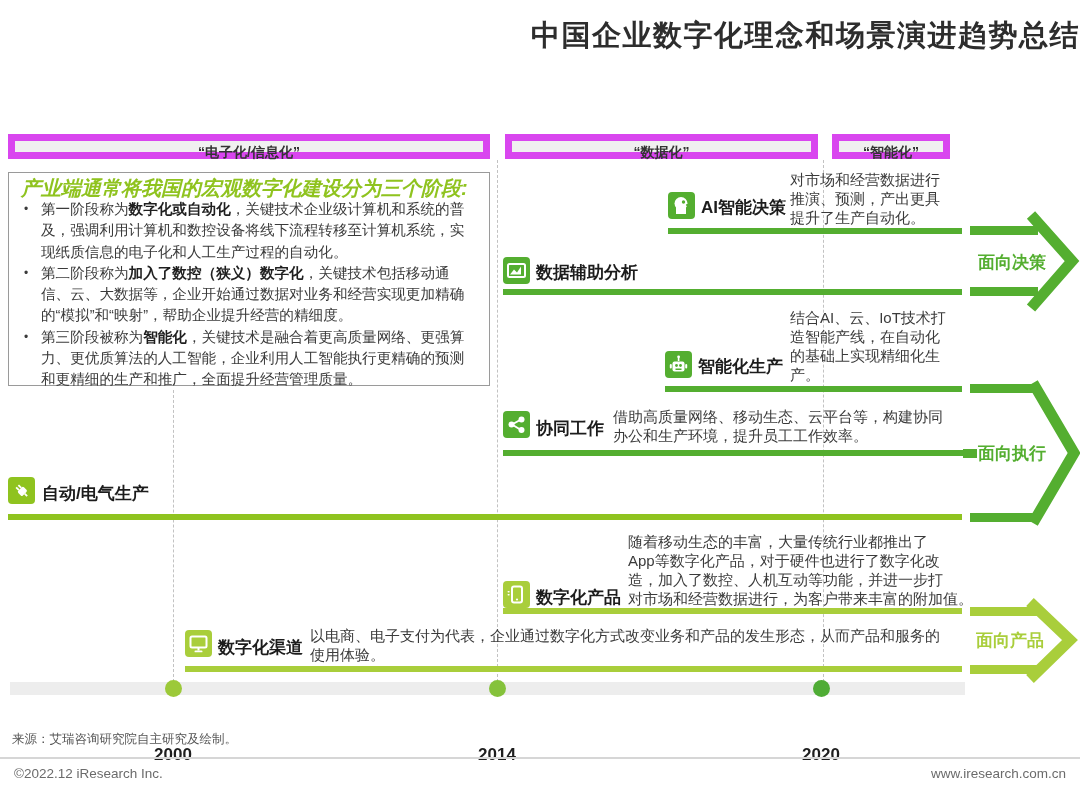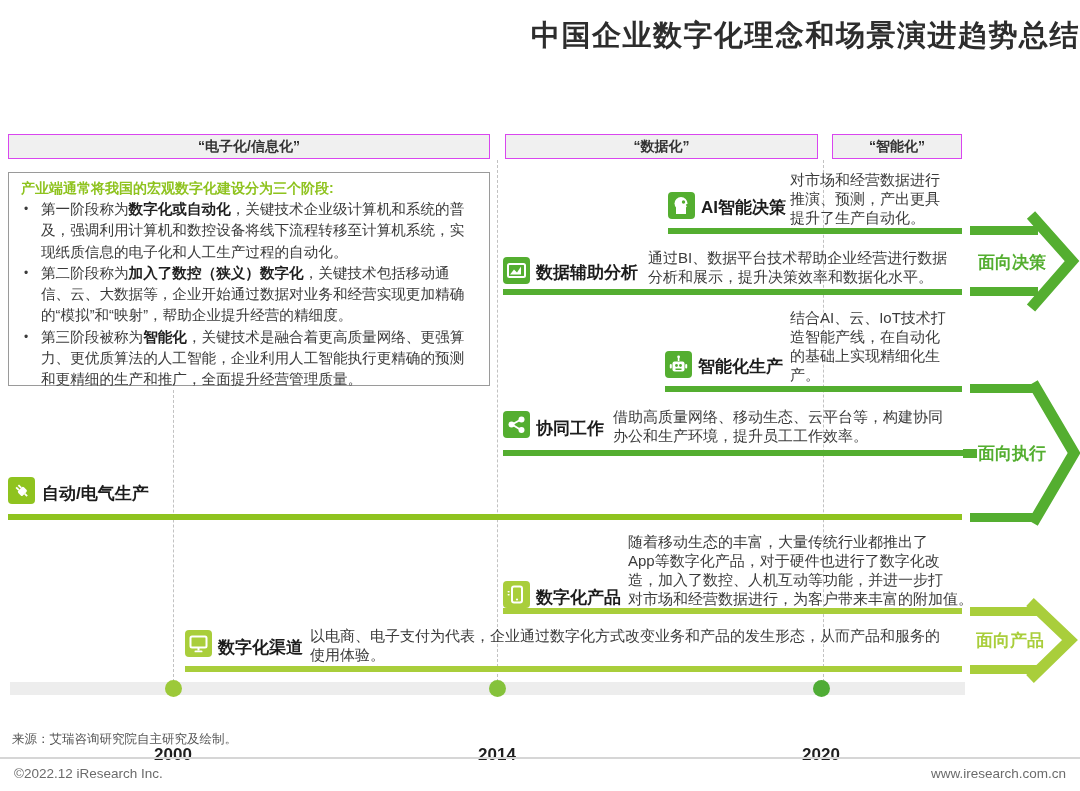--- a/index.html
+++ b/index.html
@@ -1,26 +1,26 @@
 <!DOCTYPE html>
 <html style="--mid: #54AE30; --yel: #8FC31F; --lit: #A9CE3B;"><head>
 <meta charset="utf-8">
 <style>
   :root{ --mid:#54AE30; --yel:#8FC31F; --lit:#A9CE3B; }
   html,body{margin:0;padding:0;background:#fff;}
   body{font-family:"Liberation Sans","DejaVu Sans",sans-serif;}
   .page{position:relative;width:1080px;height:791px;background:#fff;overflow:hidden;}
   .title{position:absolute;top:16px;left:0;width:100%;text-align:right;
          font-size:29px;font-weight:800;color:#2d2d2d;letter-spacing:1.5px;}
-  .phase-box{position:absolute;top:134px;height:25px;background:#f0f0f0;border:1px solid #d946ef;
+  .phase-box{position:absolute;top:134px;height:25px;background:#f0f0f0;border:7px solid #d946ef;
              box-sizing:border-box;text-align:center;font-size:14px;font-weight:bold;color:#333;line-height:22px;}
   .dashv{position:absolute;width:0;border-left:1px dashed #c2c2c2;}
   .intro{position:absolute;left:8px;top:172px;width:482px;height:214px;border:1px solid #9a9a9a;
          box-sizing:border-box;background:#fff;padding:5px 12px 0 12px;}
-  .intro-heading{color:var(--yel);font-weight:bold;font-size:14px;line-height:21px;}
+  .intro-heading{color:var(--yel);font-weight:bold;font-size:20px;line-height:21px;font-style:italic;}
   .bullet{display:flex;font-size:14.6px;color:#3a3a3a;line-height:21.3px;}
   .bullet .dot{width:17px;flex:none;padding-left:3px;font-size:12px;}
   .bullet b{color:#1f1f1f;}
   .icon{position:absolute;width:27px;height:27px;}
   .row-label{position:absolute;font-size:17px;font-weight:bold;color:#1c1c1c;white-space:nowrap;}
   .row-desc{position:absolute;font-size:15px;color:#3b3b3b;line-height:19px;white-space:pre-line;}
   .bar{position:absolute;height:6px;}
   .bar.mid{background:var(--mid);} .bar.yel{background:var(--yel);} .bar.lit{background:var(--lit);}
   .arrow-svg{position:absolute;overflow:visible;}
   .arrow-svg text{font-family:"Liberation Sans","DejaVu Sans",sans-serif;font-size:17px;font-weight:bold;}
@@ -33,21 +33,21 @@
 </style>
 </head>
 <body>
 
 <div class="page">
 
   <div class="title">中国企业数字化理念和场景演进趋势总结</div>
 
   <div class="phase-box" style="left:8px;width:482px;">“电子化/信息化”</div>
   <div class="phase-box" style="left:505px;width:313px;">“数据化”</div>
-  <div class="phase-box" style="left:832px;width:130px;">“智能化”</div>
+  <div class="phase-box" style="left:832px;width:118px;">“智能化”</div>
 
   <div class="dashv" style="left:497px;top:160px;height:522px;"></div>
   <div class="dashv" style="left:823px;top:160px;height:522px;"></div>
   <div class="dashv" style="left:173px;top:390px;height:292px;"></div>
 
   <div class="intro">
     <div class="intro-heading">产业端通常将我国的宏观数字化建设分为三个阶段:</div>
     <div class="bullet">
       <span class="dot">•</span>
       <span><span>第一阶段称为</span><b>数字化或自动化</b><span>，关键技术企业级计算机和系统的普及，强调利用计算机和数控设备将线下流程转移至计算机系统，实现纸质信息的电子化和人工生产过程的自动化。</span></span>
@@ -74,22 +74,20 @@
 推演、预测，产出更具
 提升了生产自动化。</div>
   <div class="bar mid" style="left:668px;top:228px;width:294px;"></div>
 
   <svg class="icon" style="left:503px;top:257px;" viewBox="0 0 27 27">
     <rect width="27" height="27" rx="4" fill="var(--mid)"></rect>
     <rect x="5" y="7" width="17" height="13" rx="1.5" fill="none" stroke="#fff" stroke-width="2"></rect>
     <path d="M7 17.5 l4-5 3 3 4-6 v8 z" fill="#fff"></path>
   </svg>
   <div class="row-label" style="left:536px;top:261px;">数据辅助分析</div>
-  <div class="row-desc" style="left:648px;top:248px;width:330px;">通过BI、数据平台技术帮助企业经营进行数据
-分析和展示，提升决策效率和数据化水平。</div>
   <div class="bar mid" style="left:503px;top:289px;width:459px;"></div>
 
   <svg class="icon" style="left:665px;top:351px;" viewBox="0 0 27 27">
     <rect width="27" height="27" rx="4" fill="var(--mid)"></rect>
     <rect x="7.5" y="10.5" width="12" height="10" rx="2" fill="#fff"></rect>
     <circle cx="11.5" cy="14.5" r="1.4" fill="var(--mid)"></circle>
     <circle cx="15.5" cy="14.5" r="1.4" fill="var(--mid)"></circle>
     <rect x="10.5" y="17.5" width="6" height="1.5" fill="var(--mid)"></rect>
     <rect x="12.8" y="6" width="1.6" height="4" fill="#fff"></rect>
     <circle cx="13.6" cy="5.8" r="1.4" fill="#fff"></circle>

